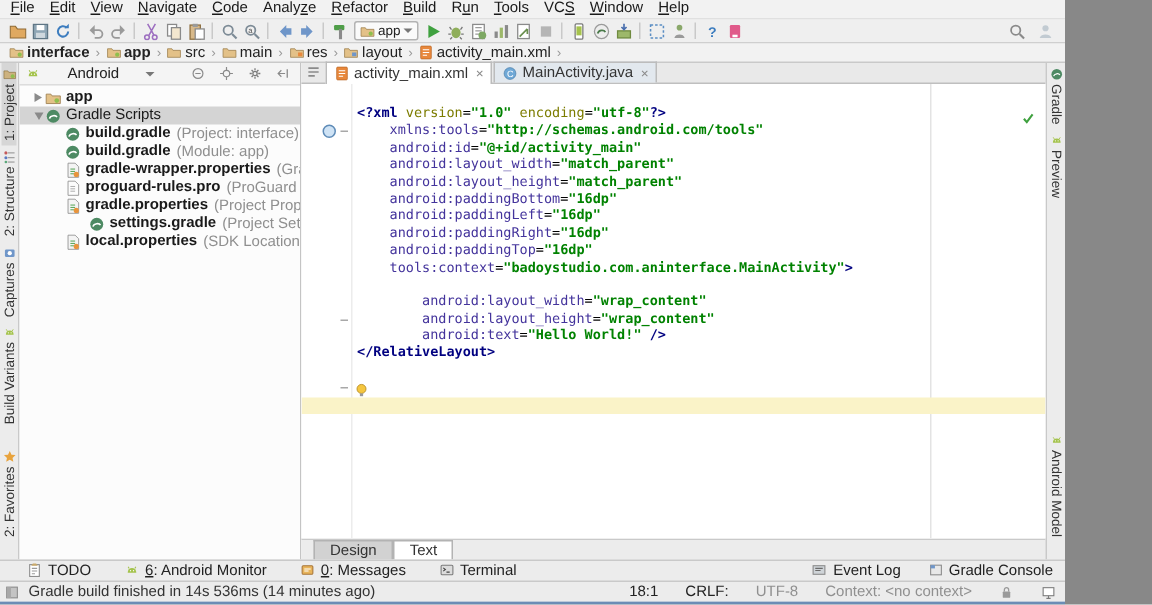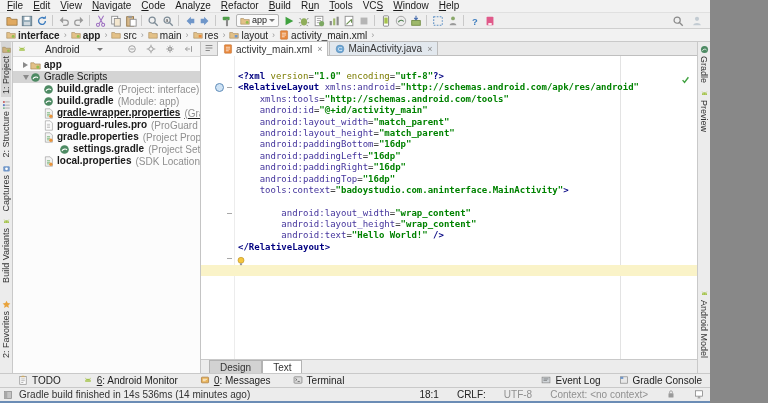--- a/index.html
+++ b/index.html
@@ -86,21 +86,21 @@
   .dtab.active{background:#fff;font-weight:normal}
   
   .bottombar{height:14px;background:#ececec;border-top:1px solid #c9c9c9;display:flex;align-items:center;
     padding:0 8px 0 18px;gap:22px}
   .bb-item{display:inline-flex;gap:4px;font-size:10px;color:#222}
   .bb-item .ic{width:10px;height:10px}
   .bb-right{margin-left:auto;display:flex;gap:18px}
   .statusbar{height:14px;background:#ececec;border-top:1px solid #c9c9c9;display:flex;align-items:center;
     font-size:10px;padding:0 6px 0 3px;gap:6px}
   .sb-msg{color:#333}
-  .sb-right{margin-left:auto;display:flex;align-items:flex-start;gap:18px}
+  .sb-right{margin-left:auto;display:flex;align-items:flex-end;gap:18px}
   .sb-dark{color:#222}
   .sb-gray{color:#909090}
   .statusbar .ic{width:10px;height:10px}
   .ic{display:inline-flex}
   .ic svg{width:100%;height:100%}
 </style>
 </head>
 <body>
 
 <div class="window">
@@ -579,21 +579,21 @@
           <div class="tree-row" style="padding-left: 30px;">
             <span class="ic">
               <svg viewBox="0 0 14 14">
                 <circle cx="7" cy="7" r="5.5" fill="#4d8a63"></circle>
                 <path d="M3.8 9c.8-3 5.4-3.2 6.4-1.2" stroke="#fff" fill="none" stroke-width="1.3"></path>
               </svg>
             </span>
             <span class="tree-label b">build.gradle</span>
             <span class="tree-sub">(Module: app)</span>
           </div>
-          <div class="tree-row" style="padding-left: 30px; text-decoration: underline;">
+          <div class="tree-row" style="padding-left: 30px;">
             <span class="ic">
               <svg viewBox="0 0 14 14">
                 <path d="M3 1h6l3 3v9H3z" fill="#f4f4f4" stroke="#8a8a8a" stroke-width=".7"></path>
                 <path d="M5 6h4M5 8h4M5 10h3" stroke="#4a9e4a" stroke-width=".8"></path>
                 <circle cx="10" cy="10.5" r="2.2" fill="#e8943c"></circle>
               </svg>
             </span>
             <span class="tree-label b">gradle-wrapper.properties</span>
             <span class="tree-sub">(Gradle Version)</span>
           </div>
@@ -680,21 +680,20 @@
         <div class="gutter-circ" style="top:27px"></div>
         <div class="bulb" style="top:196px" id="bulbicon"><svg viewBox="0 0 14 14">
               <circle cx="7" cy="6" r="4.2" fill="#f5c63f" stroke="#b58a1f" stroke-width=".8"></circle>
               <rect x="5.5" y="10.2" width="3" height="2.6" fill="#9a9a9a"></rect>
             </svg></div>
         <div class="insp-ok" id="inspok"><svg viewBox="0 0 14 14">
               <path d="M2.5 8l3 3.5 6-8" stroke="#3fa13f" stroke-width="2.2" fill="none"></path>
             </svg></div>
         <div class="code" id="code-lines">
             <div class="code-line"><span class="tk-tag">&lt;?xml </span><span class="tk-declattr">version</span><span class="tk-plain">=</span><span class="tk-val">"1.0"</span><span class="tk-plain"> </span><span class="tk-declattr">encoding</span><span class="tk-plain">=</span><span class="tk-val">"utf-8"</span><span class="tk-tag">?&gt;</span></div>
-            <div class="code-line"><span class="tk-tag">&lt;RelativeLayout</span><span class="tk-plain"> </span><span class="tk-attr">xmlns:android</span><span class="tk-plain">=</span><span class="tk-val">"http://schemas.android.com/apk/res/android"</span></div>
             <div class="code-line"><span class="tk-plain">    </span><span class="tk-attr">xmlns:tools</span><span class="tk-plain">=</span><span class="tk-val">"http://schemas.android.com/tools"</span></div>
             <div class="code-line"><span class="tk-plain">    </span><span class="tk-attr">android:id</span><span class="tk-plain">=</span><span class="tk-val">"@+id/activity_main"</span></div>
             <div class="code-line"><span class="tk-plain">    </span><span class="tk-attr">android:layout_width</span><span class="tk-plain">=</span><span class="tk-val">"match_parent"</span></div>
             <div class="code-line"><span class="tk-plain">    </span><span class="tk-attr">android:layout_height</span><span class="tk-plain">=</span><span class="tk-val">"match_parent"</span></div>
             <div class="code-line"><span class="tk-plain">    </span><span class="tk-attr">android:paddingBottom</span><span class="tk-plain">=</span><span class="tk-val">"16dp"</span></div>
             <div class="code-line"><span class="tk-plain">    </span><span class="tk-attr">android:paddingLeft</span><span class="tk-plain">=</span><span class="tk-val">"16dp"</span></div>
             <div class="code-line"><span class="tk-plain">    </span><span class="tk-attr">android:paddingRight</span><span class="tk-plain">=</span><span class="tk-val">"16dp"</span></div>
             <div class="code-line"><span class="tk-plain">    </span><span class="tk-attr">android:paddingTop</span><span class="tk-plain">=</span><span class="tk-val">"16dp"</span></div>
             <div class="code-line"><span class="tk-plain">    </span><span class="tk-attr">tools:context</span><span class="tk-plain">=</span><span class="tk-val">"badoystudio.com.aninterface.MainActivity"</span><span class="tk-tag">&gt;</span></div>
             <div class="code-line"></div>

